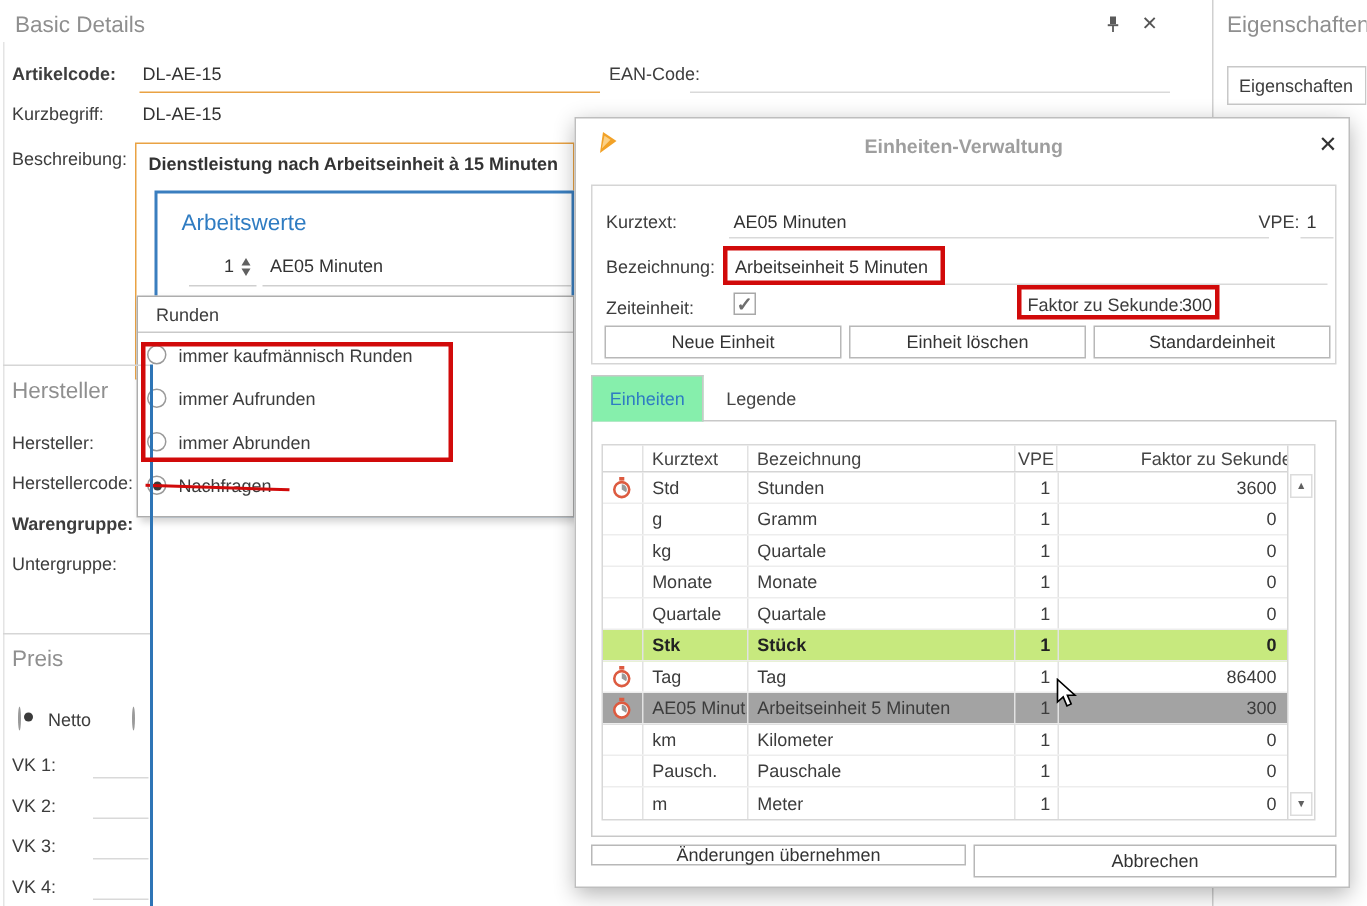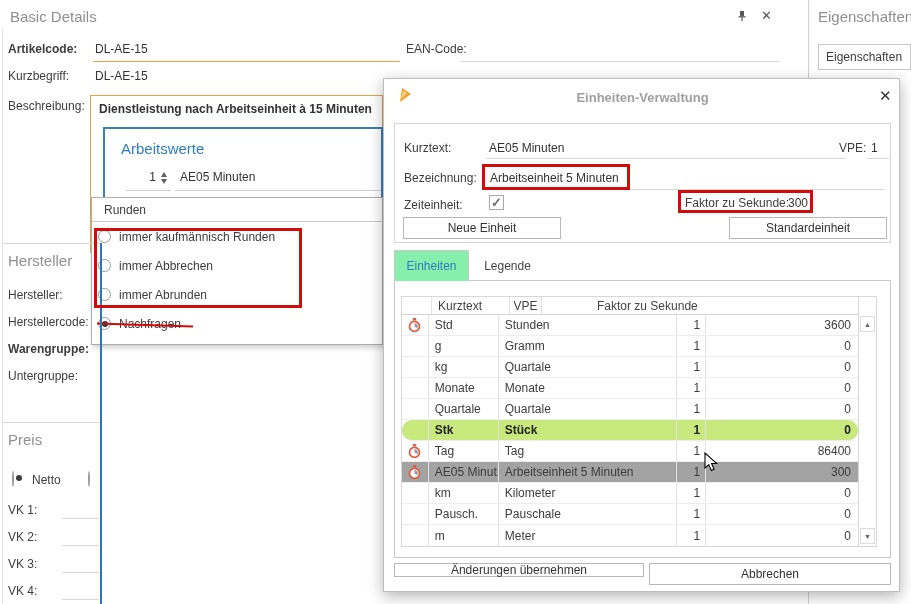--- a/index.html
+++ b/index.html
@@ -59,21 +59,21 @@
   .trow { display:flex; height:21px; align-items:center; border-bottom:1px solid #ededed; }
   .trow:last-child { border-bottom:none; }
   .tc { height:100%; display:flex; align-items:center; border-right:1px solid #e2e2e2; overflow:hidden; white-space:nowrap; }
   .c-icon { width:30px; justify-content:center; }
   .c-kurz { width:78px; padding-left:6px; }
   .c-bez  { width:200px; padding-left:6px; }
   .c-vpe  { width:32px; justify-content:flex-end; padding-right:5px; }
   .c-fak  { width:116px; justify-content:flex-end; padding-right:7px; border-right:none;margin-left:48px; }
   .thead .c-vpe { justify-content:center; padding:0; }
   .thead .c-fak { justify-content:flex-start; padding-left:7px; }
-  .hl-green { background:#c7e97e; font-weight:bold; color:#222;border-radius:10px; }
+  .hl-green { background:#c7e97e; font-weight:bold; color:#222; }
   .hl-blue  { background:#a3a3a3; }
   #sb { width:18px; border-left:1px solid #d7d7d7; position:relative; }
   .sb-btn { position:absolute; left:1px; right:1px; height:16px; border:1px solid #dcdcdc; background:#fff;
             color:#606060; font-size:7px; display:flex; align-items:center; justify-content:center; }
 
   .cursor { z-index:30; }
 </style>
 </head>
 <body>
 
@@ -125,21 +125,21 @@
 
 <div id="runden-dd" class="abs" style="left:91px;top:197px;width:292px;height:148px">
   <div class="dd-header">Runden</div>
   <div>
       <div class="opt">
         <span class="radio"></span>
         <span class="olabel">immer kaufmännisch Runden</span>
       </div>
       <div class="opt">
         <span class="radio"></span>
-        <span class="olabel">immer Abbrechen</span>
+        <span class="olabel">immer Aufrunden</span>
       </div>
       <div class="opt">
         <span class="radio"></span>
         <span class="olabel">immer Abrunden</span>
       </div>
       <div class="opt">
         <span class="radio sel"></span>
         <span class="olabel struck">Nachfragen</span>
       </div>
     </div>
@@ -205,31 +205,33 @@
   <div class="abs anno" style="left:98px;top:85px;width:148px;height:26px"></div>
 
   <div class="abs lbl" style="left:20px;top:119px">Zeiteinheit:</div>
   <div class="abs checkbox" style="left:105px;top:116px">✓</div>
 
   <div class="abs anno" style="left:294px;top:111px;width:135px;height:23px"></div>
   <div class="abs lbl" style="left:301px;top:117px">Faktor zu Sekunde:</div>
   <div class="abs val" style="left:404px;top:117px">300</div>
 
   <div class="btn abs" style="left:19px;top:138px;width:158px;height:22px">Neue Einheit</div>
+  <div class="btn abs" style="left:182px;top:138px;width:158px;height:22px">Einheit löschen</div>
   <div class="btn abs" style="left:345px;top:138px;width:158px;height:22px">Standardeinheit</div>
 
   <div class="contentbox abs" style="left:10px;top:201px;width:497px;height:278px"></div>
   <div class="tab active abs" style="left:10px;top:171px;width:75px;height:31px;z-index:2">Einheiten</div>
   <div class="tab inactive abs" style="left:85px;top:171px;width:77px;height:31px">Legende</div>
 
   <div id="tbl" class="abs" style="left:17px;top:217px;width:476px;height:251px">
     <div id="tbl-main">
       <div class="thead">
         <div class="tc c-icon"></div>
         <div class="tc c-kurz">Kurztext</div>
+        <div class="tc c-bez">Bezeichnung</div>
         <div class="tc c-vpe">VPE</div>
         <div class="tc c-fak">Faktor zu Sekunde</div>
       </div>
       <div>
           <div class="trow">
             <div class="tc c-icon">
               <svg width="13" height="15" viewBox="0 0 13 15">
                 <rect x="4.8" y="0" width="3.4" height="2.4" fill="#dd5b40"></rect>
                 <circle cx="6.5" cy="8.4" r="5" fill="#fff" stroke="#dd5b40" stroke-width="1.7"></circle>
                 <path d="M6.5 8.4 L6.5 4.9 A3.5 3.5 0 0 1 9.4 10.2 Z" fill="#9a9a9a"></path>

